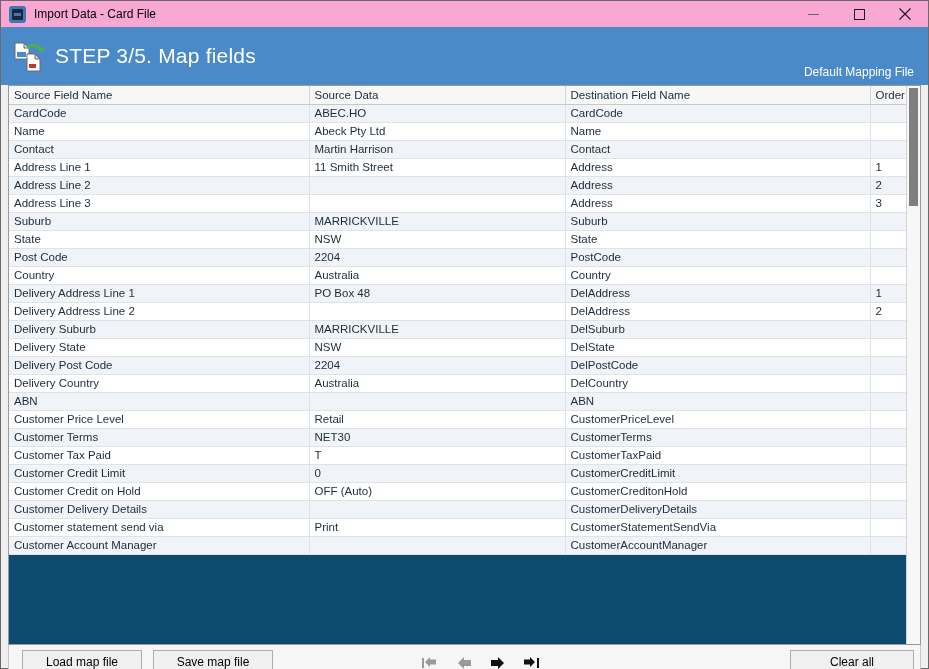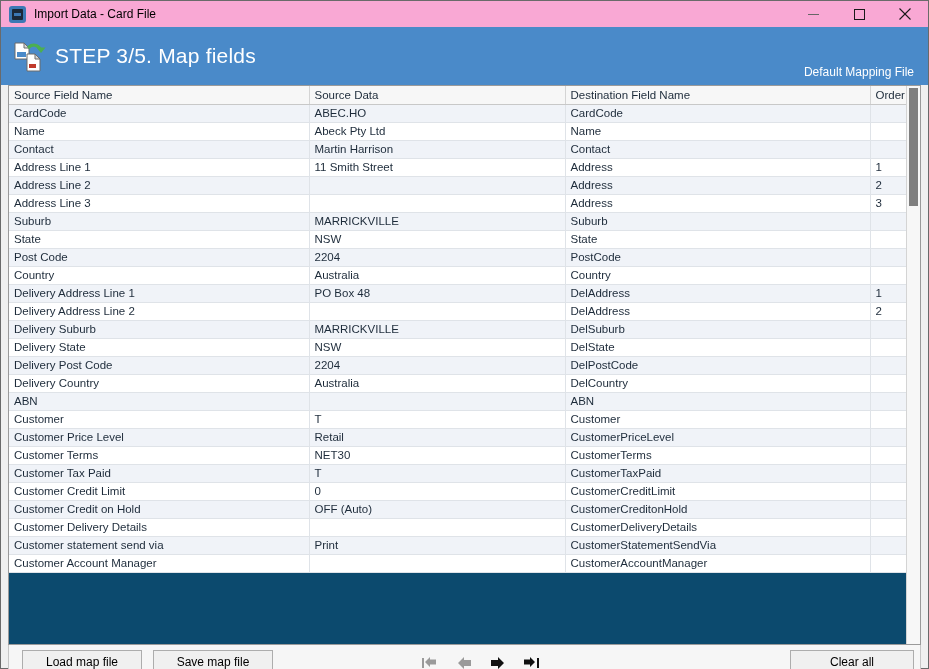--- a/index.html
+++ b/index.html
@@ -387,26 +387,20 @@
             <tr>
               <td>Delivery Country</td>
               <td>Australia</td>
               <td>DelCountry</td>
               <td></td>
             </tr>
             <tr>
               <td>ABN</td>
               <td></td>
               <td>ABN</td>
-              <td></td>
-            </tr>
-            <tr>
-              <td>Customer</td>
-              <td>T</td>
-              <td>Customer</td>
               <td></td>
             </tr>
             <tr>
               <td>Customer Price Level</td>
               <td>Retail</td>
               <td>CustomerPriceLevel</td>
               <td></td>
             </tr>
             <tr>
               <td>Customer Terms</td>

